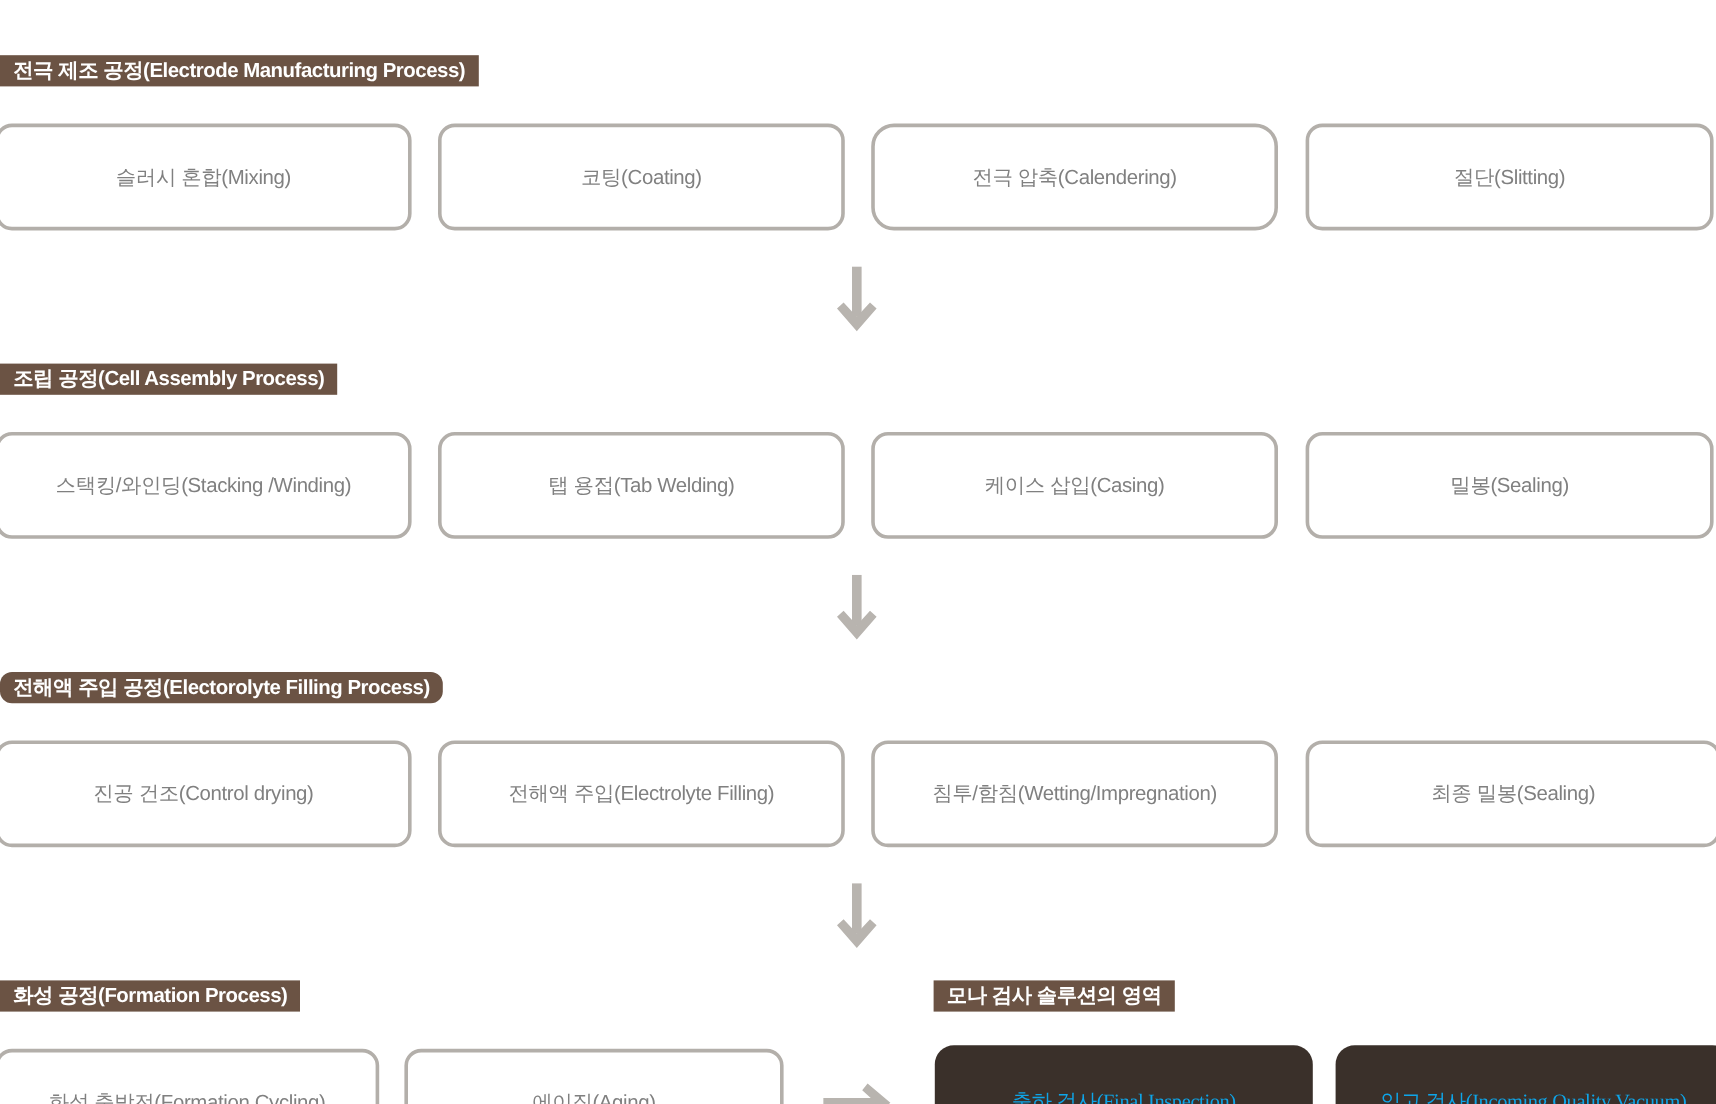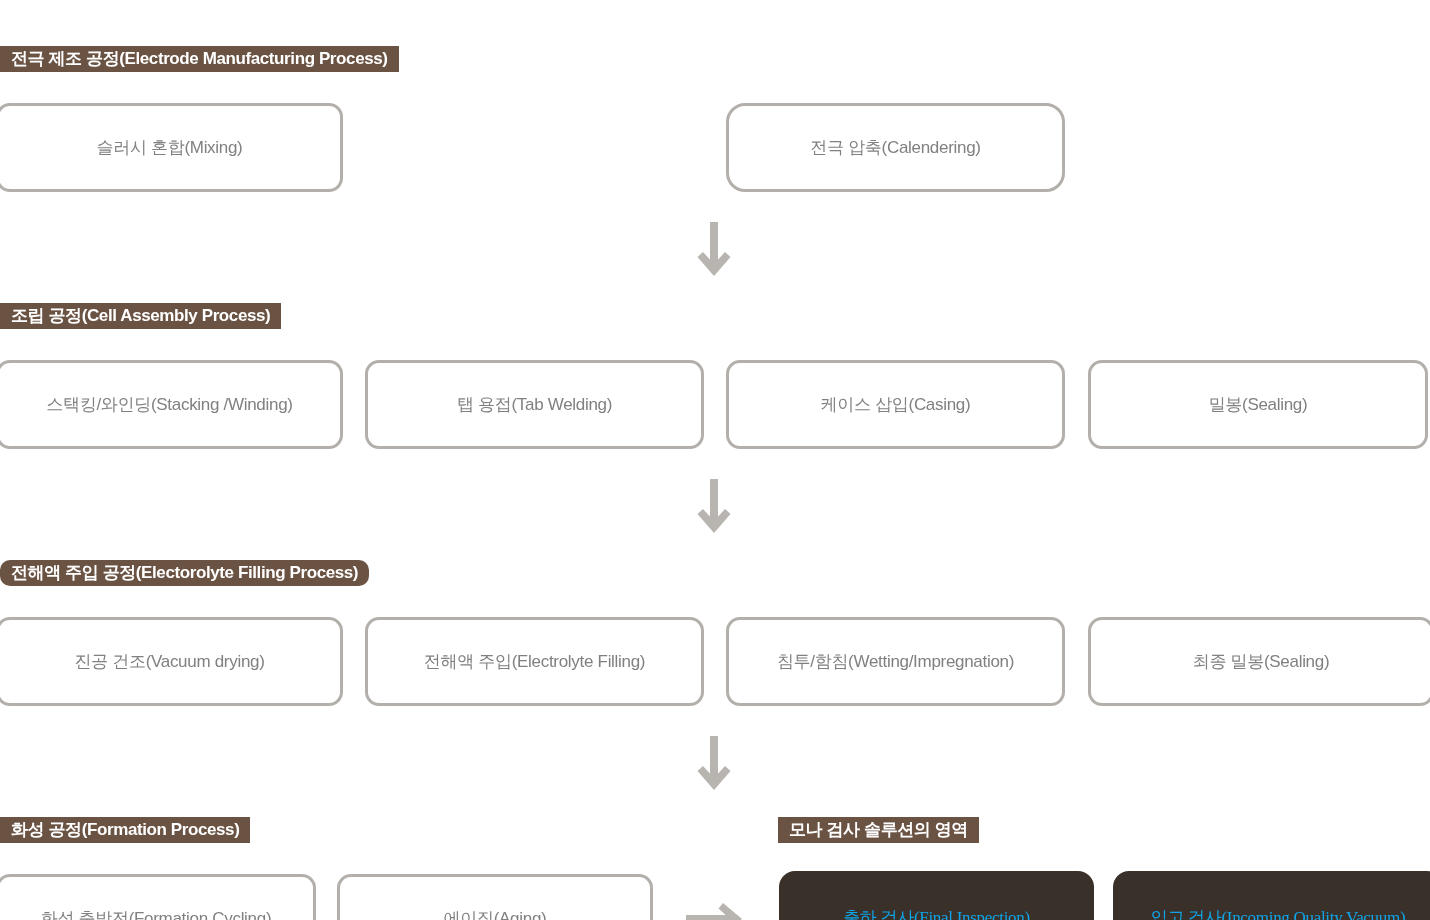--- a/index.html
+++ b/index.html
@@ -73,22 +73,28 @@
 </head>
 <body>
 
 <div class="canvas">
 
   <div class="badge" style="left:0px; top:2px;">전극 제조 공정(Electrode Manufacturing Process)</div>
 
   <div class="pbox" style="left:-4px; top:59px; width:347px; height:89px;">
     <span>슬러시 혼합(Mixing)</span>
   </div>
+  <div class="pbox" style="left:365px; top:59px; width:339px; height:89px;">
+    <span>코팅(Coating)</span>
+  </div>
   <div class="pbox" style="left:726px; top:59px; width:339px; height:89px;border-radius:19px;">
     <span>전극 압축(Calendering)</span>
+  </div>
+  <div class="pbox" style="left:1088px; top:59px; width:340px; height:89px;">
+    <span>절단(Slitting)</span>
   </div>
 
   <div class="arrow-down" style="left:694px; top:178px;">
     <svg width="40" height="56" viewBox="0 0 40 56">
       <rect x="16" y="0" width="8" height="42" fill="#B8B4AF"></rect>
       <path d="M20 54 L3.5 35 L9 30 L20 42 L31 30 L36.5 35 Z" fill="#B8B4AF"></path>
     </svg>
   </div>
 
   <div class="badge" style="left:0px; top:259px;">조립 공정(Cell Assembly Process)</div>
@@ -109,21 +115,21 @@
   <div class="arrow-down" style="left:694px; top:435px;">
     <svg width="40" height="56" viewBox="0 0 40 56">
       <rect x="16" y="0" width="8" height="42" fill="#B8B4AF"></rect>
       <path d="M20 54 L3.5 35 L9 30 L20 42 L31 30 L36.5 35 Z" fill="#B8B4AF"></path>
     </svg>
   </div>
 
   <div class="badge" style="left:0px; top:516px;border-radius:10px;">전해액 주입 공정(Electorolyte Filling Process)</div>
 
   <div class="pbox" style="left:-4px; top:573px; width:347px; height:89px;">
-    <span>진공 건조(Vacuum drying)</span>
+    <span>진공 건조(Control drying)</span>
   </div>
   <div class="pbox" style="left:365px; top:573px; width:339px; height:89px;">
     <span>전해액 주입(Electrolyte Filling)</span>
   </div>
   <div class="pbox" style="left:726px; top:573px; width:339px; height:89px;">
     <span>침투/함침(Wetting/Impregnation)</span>
   </div>
   <div class="pbox" style="left:1088px; top:573px; width:346px; height:89px;">
     <span>최종 밀봉(Sealing)</span>
   </div>

